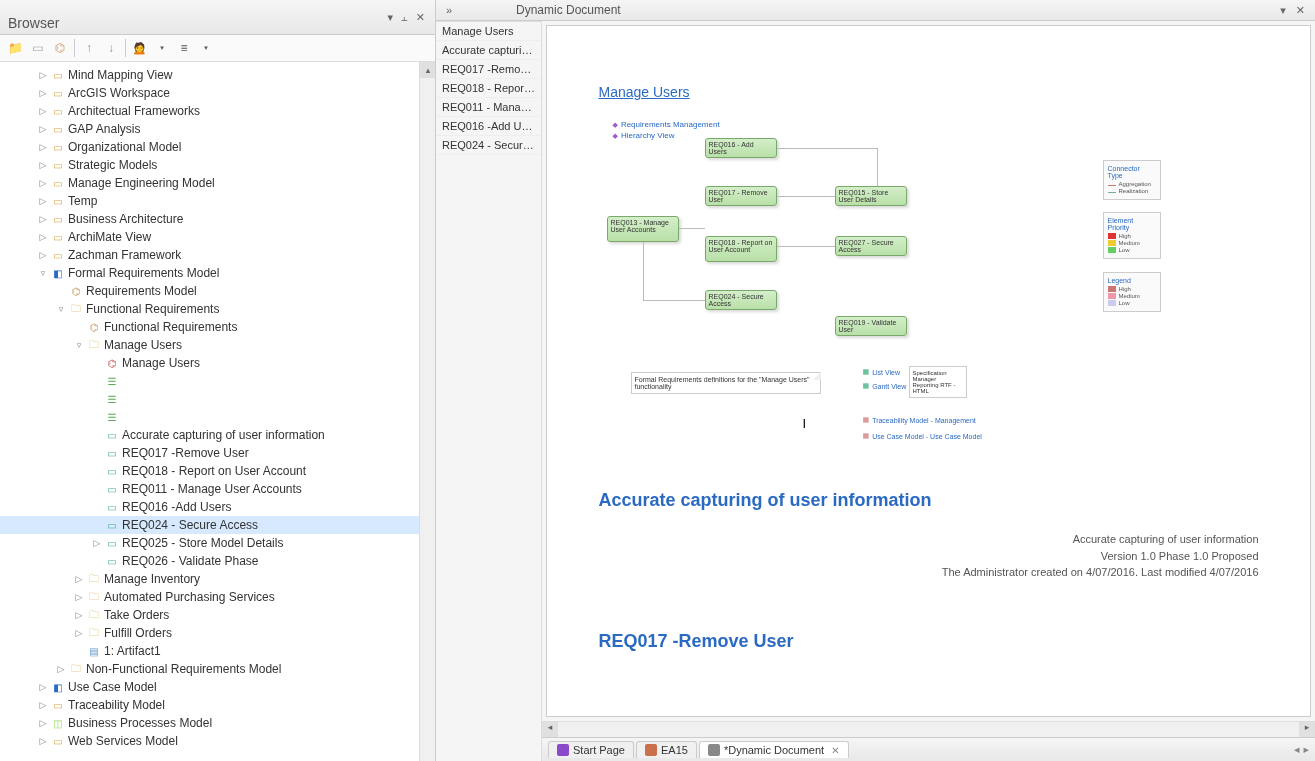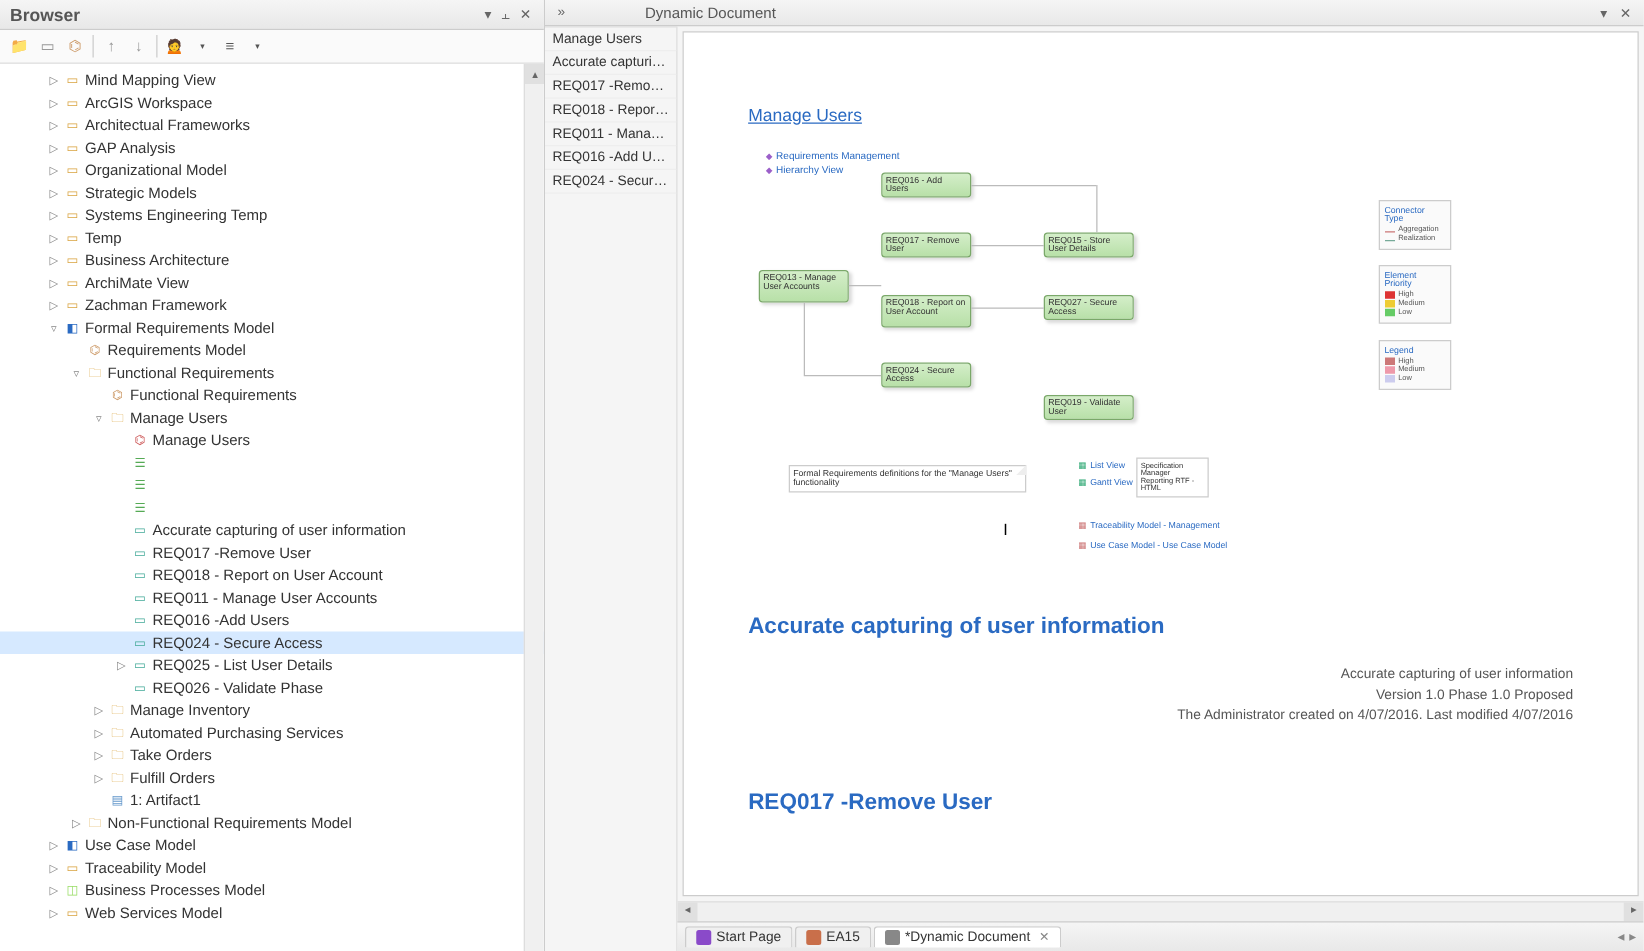--- a/index.html
+++ b/index.html
@@ -1,20 +1,20 @@
 <!DOCTYPE html>
 <html><head>
 <meta charset="utf-8">
 <style>
 * { box-sizing: border-box; margin: 0; padding: 0; }
 body { font-family: Tahoma, Arial, sans-serif; font-size: 11px; color: #333; background: #f0f0f0; overflow: hidden; }
 .app { display: flex; width: 1315px; height: 761px; }
 .browser-panel { width: 436px; background: #fafafa; display: flex; flex-direction: column; border-right: 1px solid #ccc; }
 .browser-header { background: linear-gradient(#f5f5f5,#e8e8e8); border-bottom: 1px solid #ccc; padding: 3px 8px; display: flex; align-items: center; justify-content: space-between; }
-.browser-title { font-size: 14px; font-weight: bold; color: #555; }
+.browser-title { font-size: 14px; font-weight: normal; color: #555; margin-top: 12px; }
 .browser-controls { display: flex; gap: 4px; align-items: center; }
 .hdr-icon { font-size: 11px; color: #666; cursor: pointer; padding: 2px; }
 .toolbar { padding: 4px 8px; display: flex; gap: 6px; align-items: center; border-bottom: 1px solid #ddd; background: #fafafa; }
 .tb-icon { width: 16px; height: 16px; display: inline-flex; align-items: center; justify-content: center; cursor: pointer; font-size: 12px; }
 .tb-sep { width: 1px; height: 18px; background: #ccc; }
 .subnav { padding: 4px 8px; display: flex; gap: 14px; border-bottom: 1px solid #ddd; background: #fafafa; color: #444; }
 .subnav span { cursor: pointer; font-size: 12px; }
 .tree { flex: 1; overflow: auto; background: #fff; padding-top: 4px; position: relative; }
 .tree-scroll { position: absolute; right: 0; top: 0; width: 16px; height: 100%; background: #f0f0f0; border-left: 1px solid #ddd; }
 .tree-scroll-up { position: absolute; top: 0; left: 0; width: 16px; height: 16px; background: #e0e0e0; text-align: center; font-size: 9px; line-height: 16px; color: #666; }
@@ -136,21 +136,21 @@
         <div class="tree-item">
           <span class="ti-indent" style="width:36px"></span>
           <span class="ti-chevron">▷</span>
           <span class="ti-icon ic-pkg">▭</span>
           <span class="ti-label">Strategic Models</span>
         </div>
         <div class="tree-item">
           <span class="ti-indent" style="width:36px"></span>
           <span class="ti-chevron">▷</span>
           <span class="ti-icon ic-pkg">▭</span>
-          <span class="ti-label">Systems Engineering Temp</span>
+          <span class="ti-label">Manage Engineering Model</span>
         </div>
         <div class="tree-item">
           <span class="ti-indent" style="width:36px"></span>
           <span class="ti-chevron">▷</span>
           <span class="ti-icon ic-pkg">▭</span>
           <span class="ti-label">Temp</span>
         </div>
         <div class="tree-item">
           <span class="ti-indent" style="width:36px"></span>
           <span class="ti-chevron">▷</span>
@@ -256,21 +256,21 @@
         <div class="tree-item selected">
           <span class="ti-indent" style="width:90px"></span>
           <span class="ti-chevron"></span>
           <span class="ti-icon ic-green">▭</span>
           <span class="ti-label">REQ024 - Secure Access</span>
         </div>
         <div class="tree-item">
           <span class="ti-indent" style="width:90px"></span>
           <span class="ti-chevron">▷</span>
           <span class="ti-icon ic-green">▭</span>
-          <span class="ti-label">REQ025 - List User Details</span>
+          <span class="ti-label">REQ025 - Store Model Details</span>
         </div>
         <div class="tree-item">
           <span class="ti-indent" style="width:90px"></span>
           <span class="ti-chevron"></span>
           <span class="ti-icon ic-green">▭</span>
           <span class="ti-label">REQ026 - Validate Phase</span>
         </div>
         <div class="tree-item">
           <span class="ti-indent" style="width:72px"></span>
           <span class="ti-chevron">▷</span>

